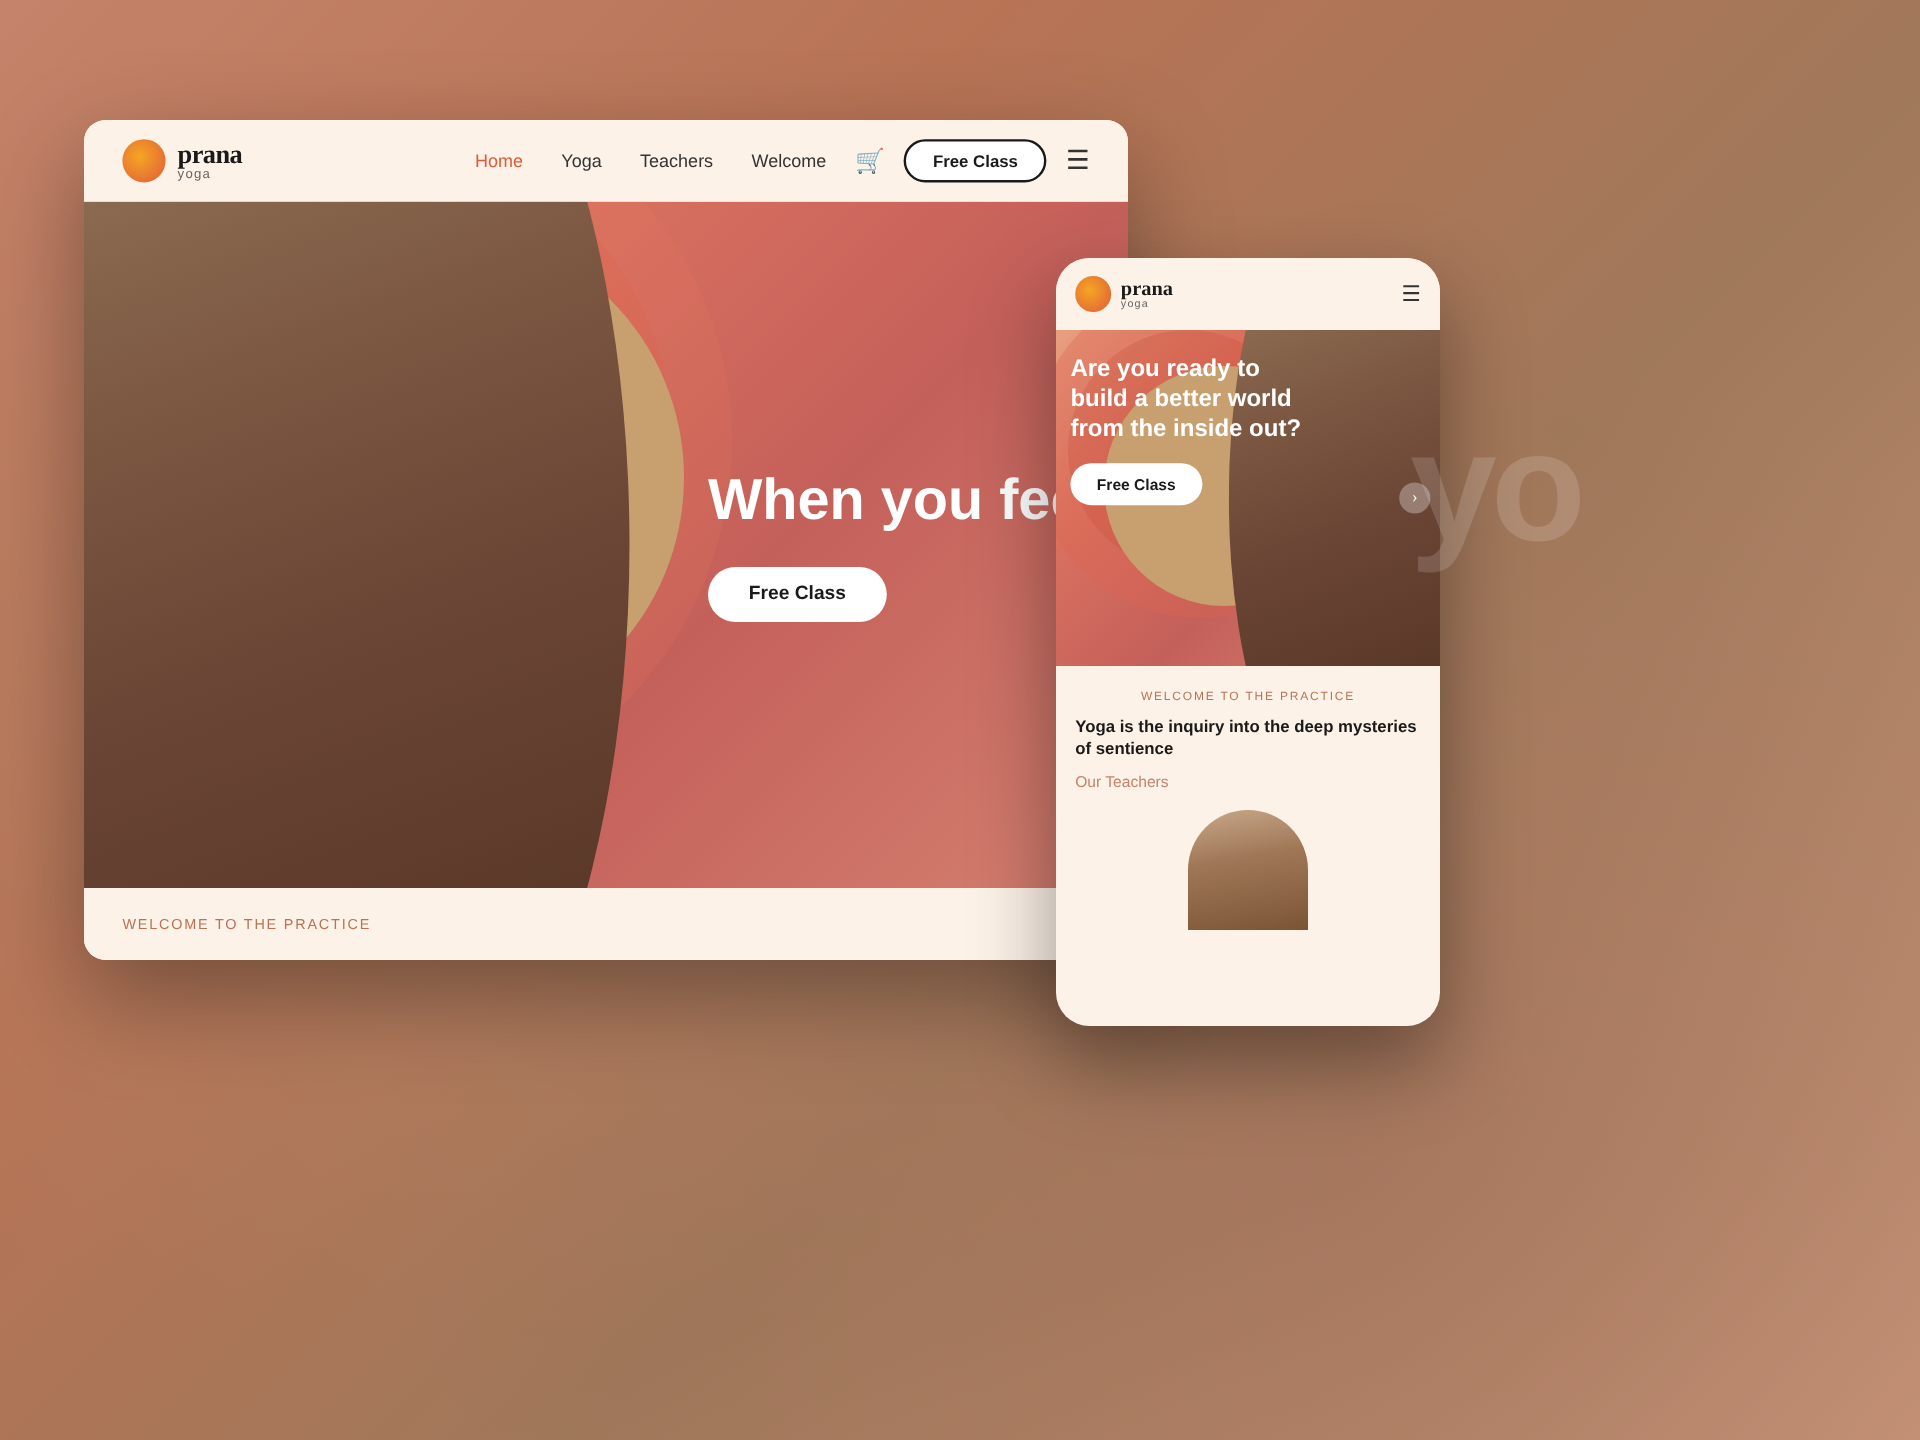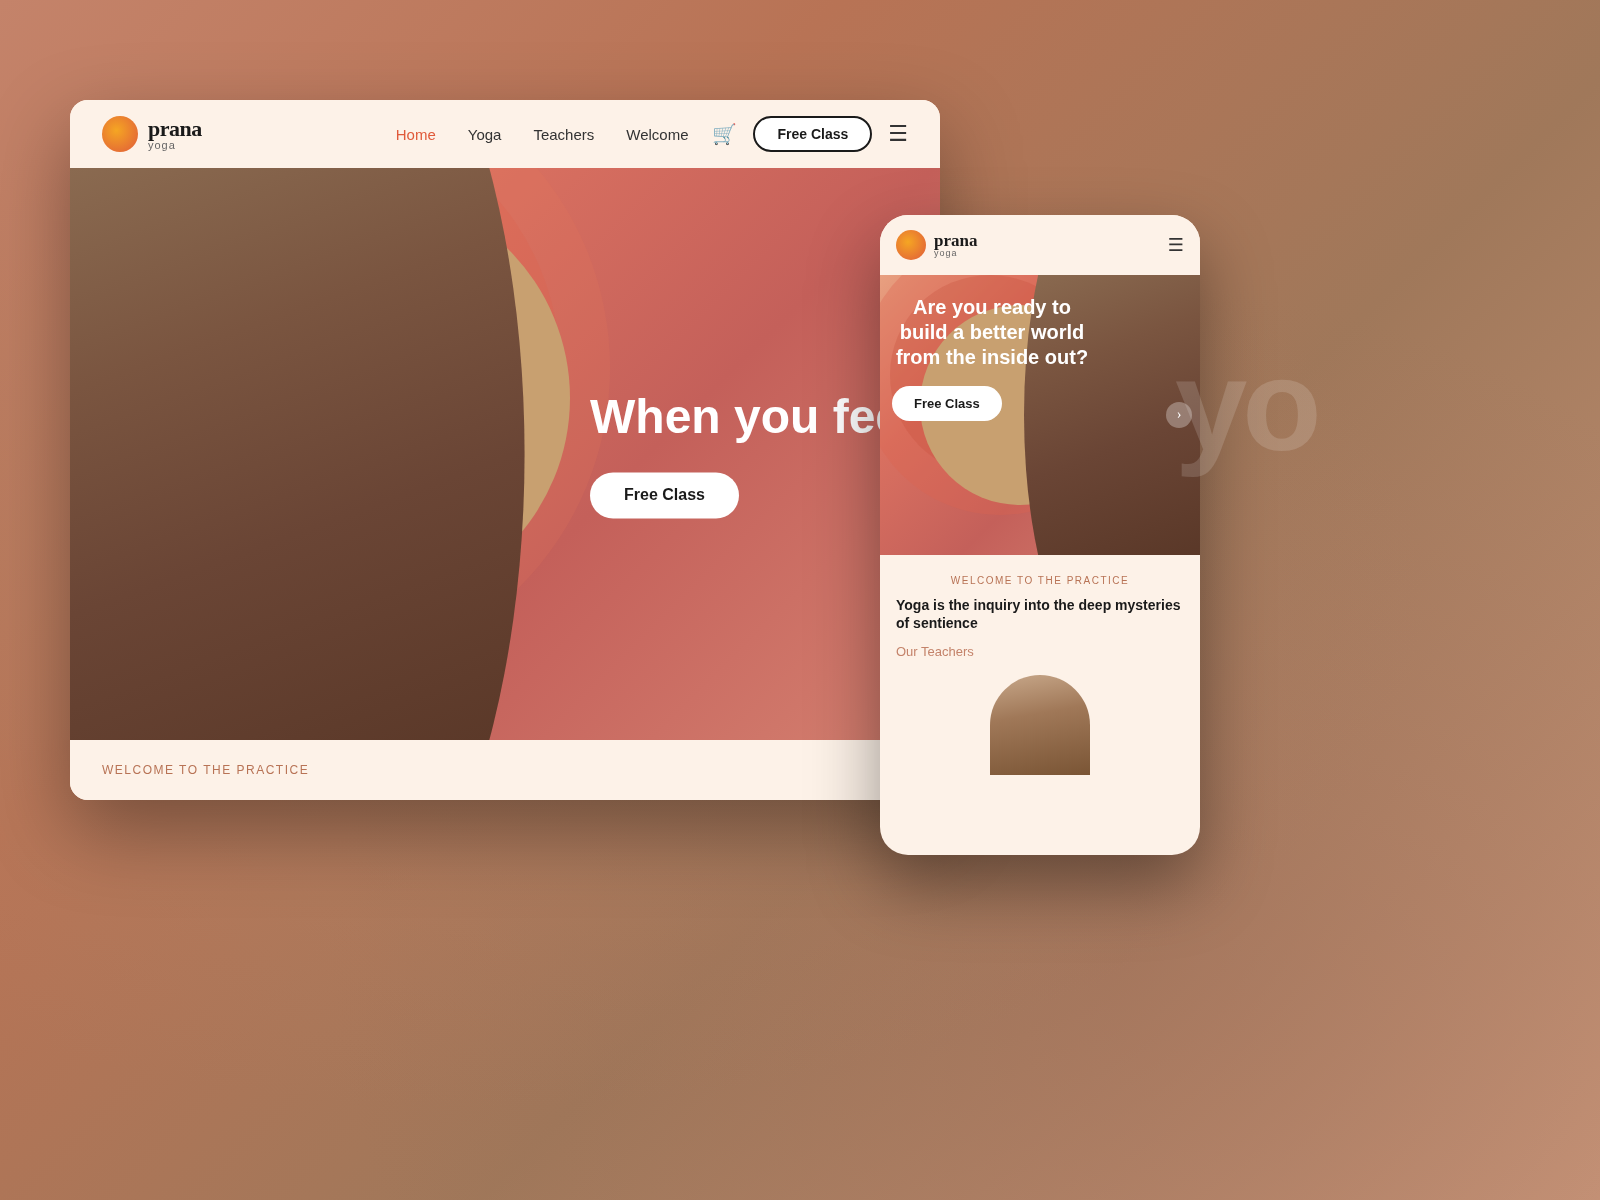--- a/index.html
+++ b/index.html
@@ -346,21 +346,20 @@
       width: 200px;
     }
 
     .mobile-hero-heading {
       font-size: 20px;
       font-weight: 800;
       color: white;
       line-height: 1.25;
       font-family: sans-serif;
       margin-bottom: 16px;
-      text-align: center;
     }
 
     .mobile-free-btn {
       background: white;
       border: none;
       border-radius: 50px;
       padding: 10px 22px;
       font-size: 13px;
       font-family: sans-serif;
       font-weight: 600;

